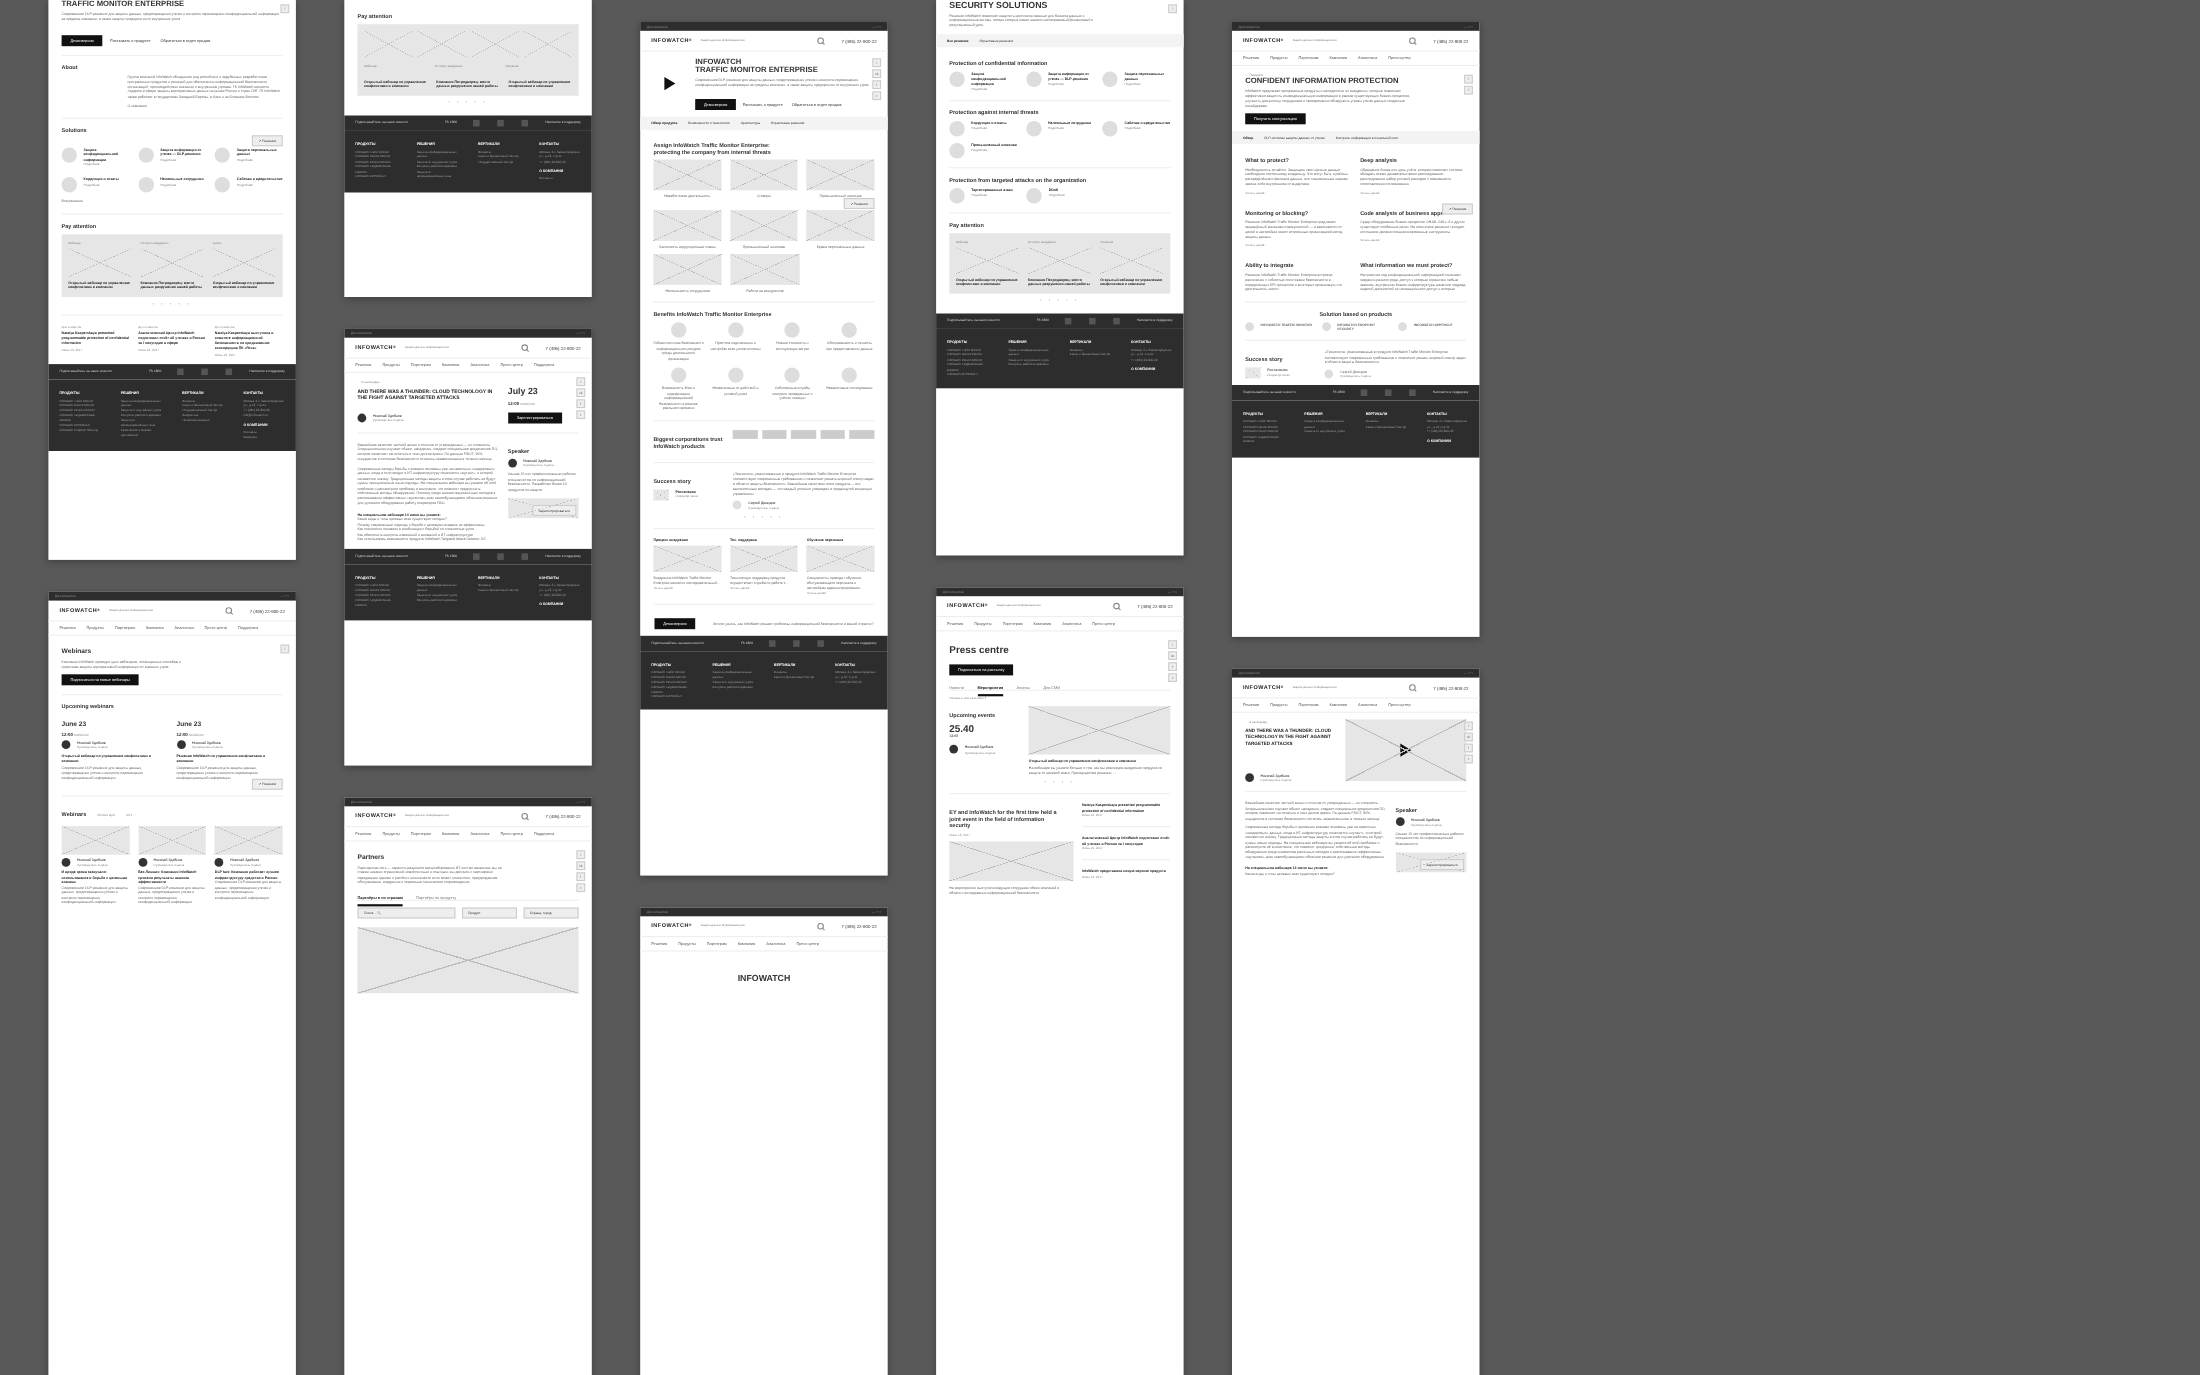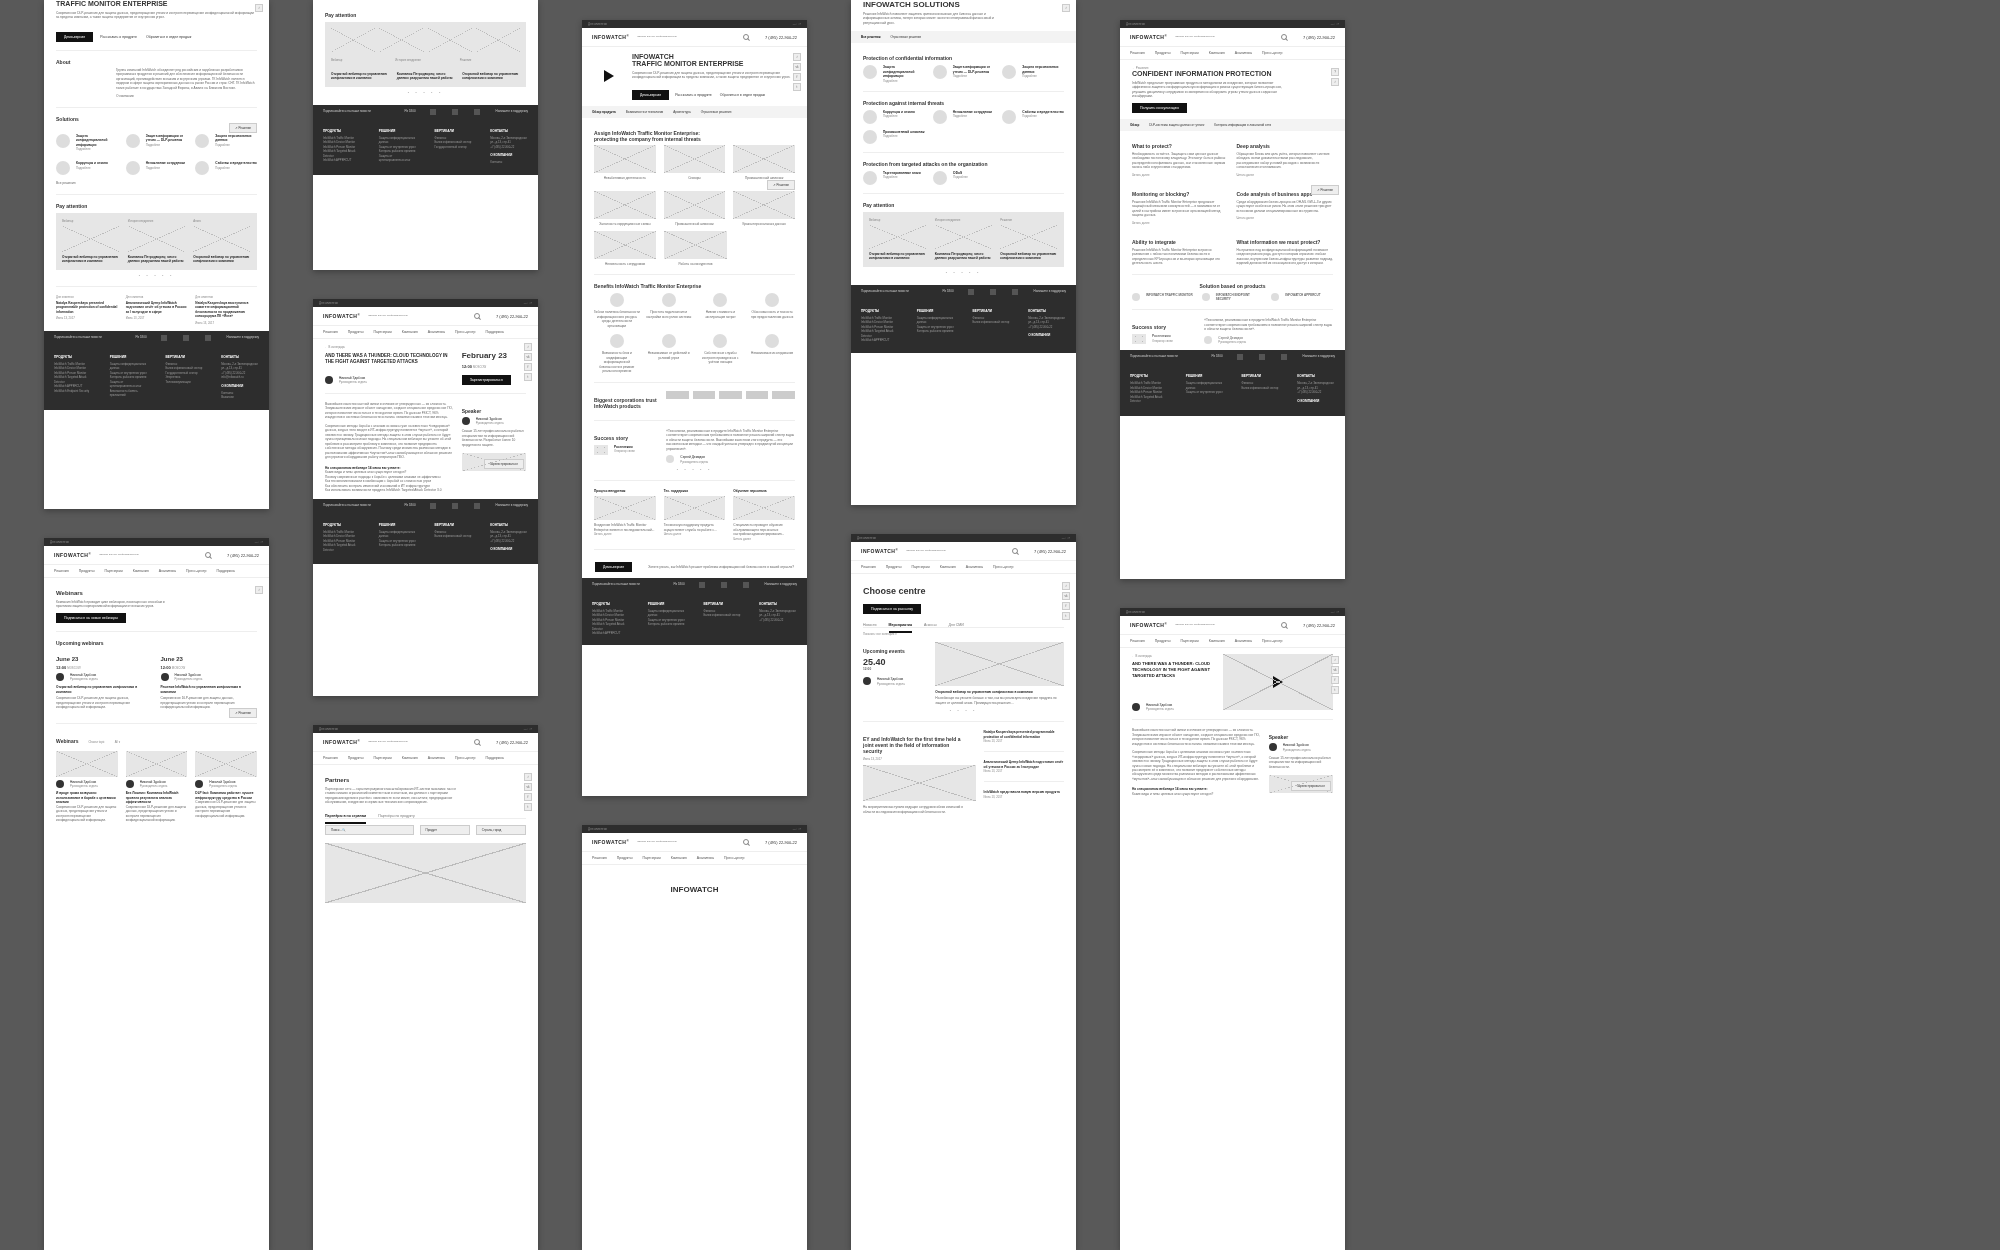--- a/index.html
+++ b/index.html
@@ -437,21 +437,21 @@
         <div class="txt" style="font-weight:bold;color:#222;font-size:4.5px;margin-top:4px;">AND THERE WAS A THUNDER: CLOUD TECHNOLOGY IN THE FIGHT AGAINST TARGETED ATTACKS</div>
         <div class="card" style="margin-top:10px;">
             <div class="circle sm dk"></div>
             <div>
               <div class="txt" style="color:#222;">Николай Здобнов</div>
               <div class="tag">Руководитель отдела</div>
             </div>
           </div>
       </div>
       <div class="col">
-        <div class="h2" style="font-size:8px;">February 23</div>
+        <div class="h2" style="font-size:8px;">July 23</div>
         <div><span style="font-weight:bold;">12:00</span> <span class="tag">MOSCOW</span></div>
         <span class="btn" style="margin-top:6px;">Зарегистрироваться</span>
         <div class="side" style="top:44px;">
             <div class="sq">⤴</div>
             <div class="sq">vk</div>
             <div class="sq">f</div>
             <div class="sq">t</div>
           </div>
       </div>
     </div>
@@ -794,21 +794,21 @@
       <span>Аналитика</span>
       <span>Пресс-центр</span>
     </div>
   <div class="content" style="text-align:center;padding-top:20px;">
       <div class="h1" style="font-size:8px;">INFOWATCH</div>
     </div>
 </div>
 
 <div class="page" style="left:851px; top:0; width:225px; height:505px;">
   <div class="content" style="padding-top:0;">
-    <div class="h1" style="font-size:8px;margin-bottom:0;">INFOWATCH SOLUTIONS</div>
+    <div class="h1" style="font-size:8px;margin-bottom:0;">SECURITY SOLUTIONS</div>
     <div class="txt" style="width:70%;margin-top:3px;">Решение InfoWatch позволяет защитить критически важные для бизнеса данные и информационные активы, потеря которых может нанести непоправимый финансовый и репутационный урон.</div>
     <div class="side" style="top:4px;">
         <div class="sq">⤴</div>
       </div>
   </div>
   <div class="subnav">
       <span style="font-weight:bold;color:#111;">Все решения</span>
       <span>Отраслевые решения</span>
     </div>
   <div class="content">
@@ -964,21 +964,21 @@
     </div>
   <div class="nav">
       <span>Решения</span>
       <span>Продукты</span>
       <span>Партнерам</span>
       <span>Компания</span>
       <span>Аналитика</span>
       <span>Пресс-центр</span>
     </div>
   <div class="content">
-    <div class="h2" style="font-size:9px;">Choose centre</div>
+    <div class="h2" style="font-size:9px;">Press centre</div>
     <span class="btn">Подписаться на рассылку</span>
     <div class="side" style="top:48px;">
         <div class="sq">⤴</div>
         <div class="sq">vk</div>
         <div class="sq">f</div>
         <div class="sq">t</div>
       </div>
     <div style="margin-top:8px;border-bottom:1px solid #eee;"><span class="tab">Новости</span><span class="tab active">Мероприятия</span><span class="tab">Анонсы</span><span class="tab">Для СМИ</span></div>
     <div class="tag" style="margin-top:4px;">Показать: <span>все категории ▾</span></div>
     <div class="row" style="margin-top:6px;">

